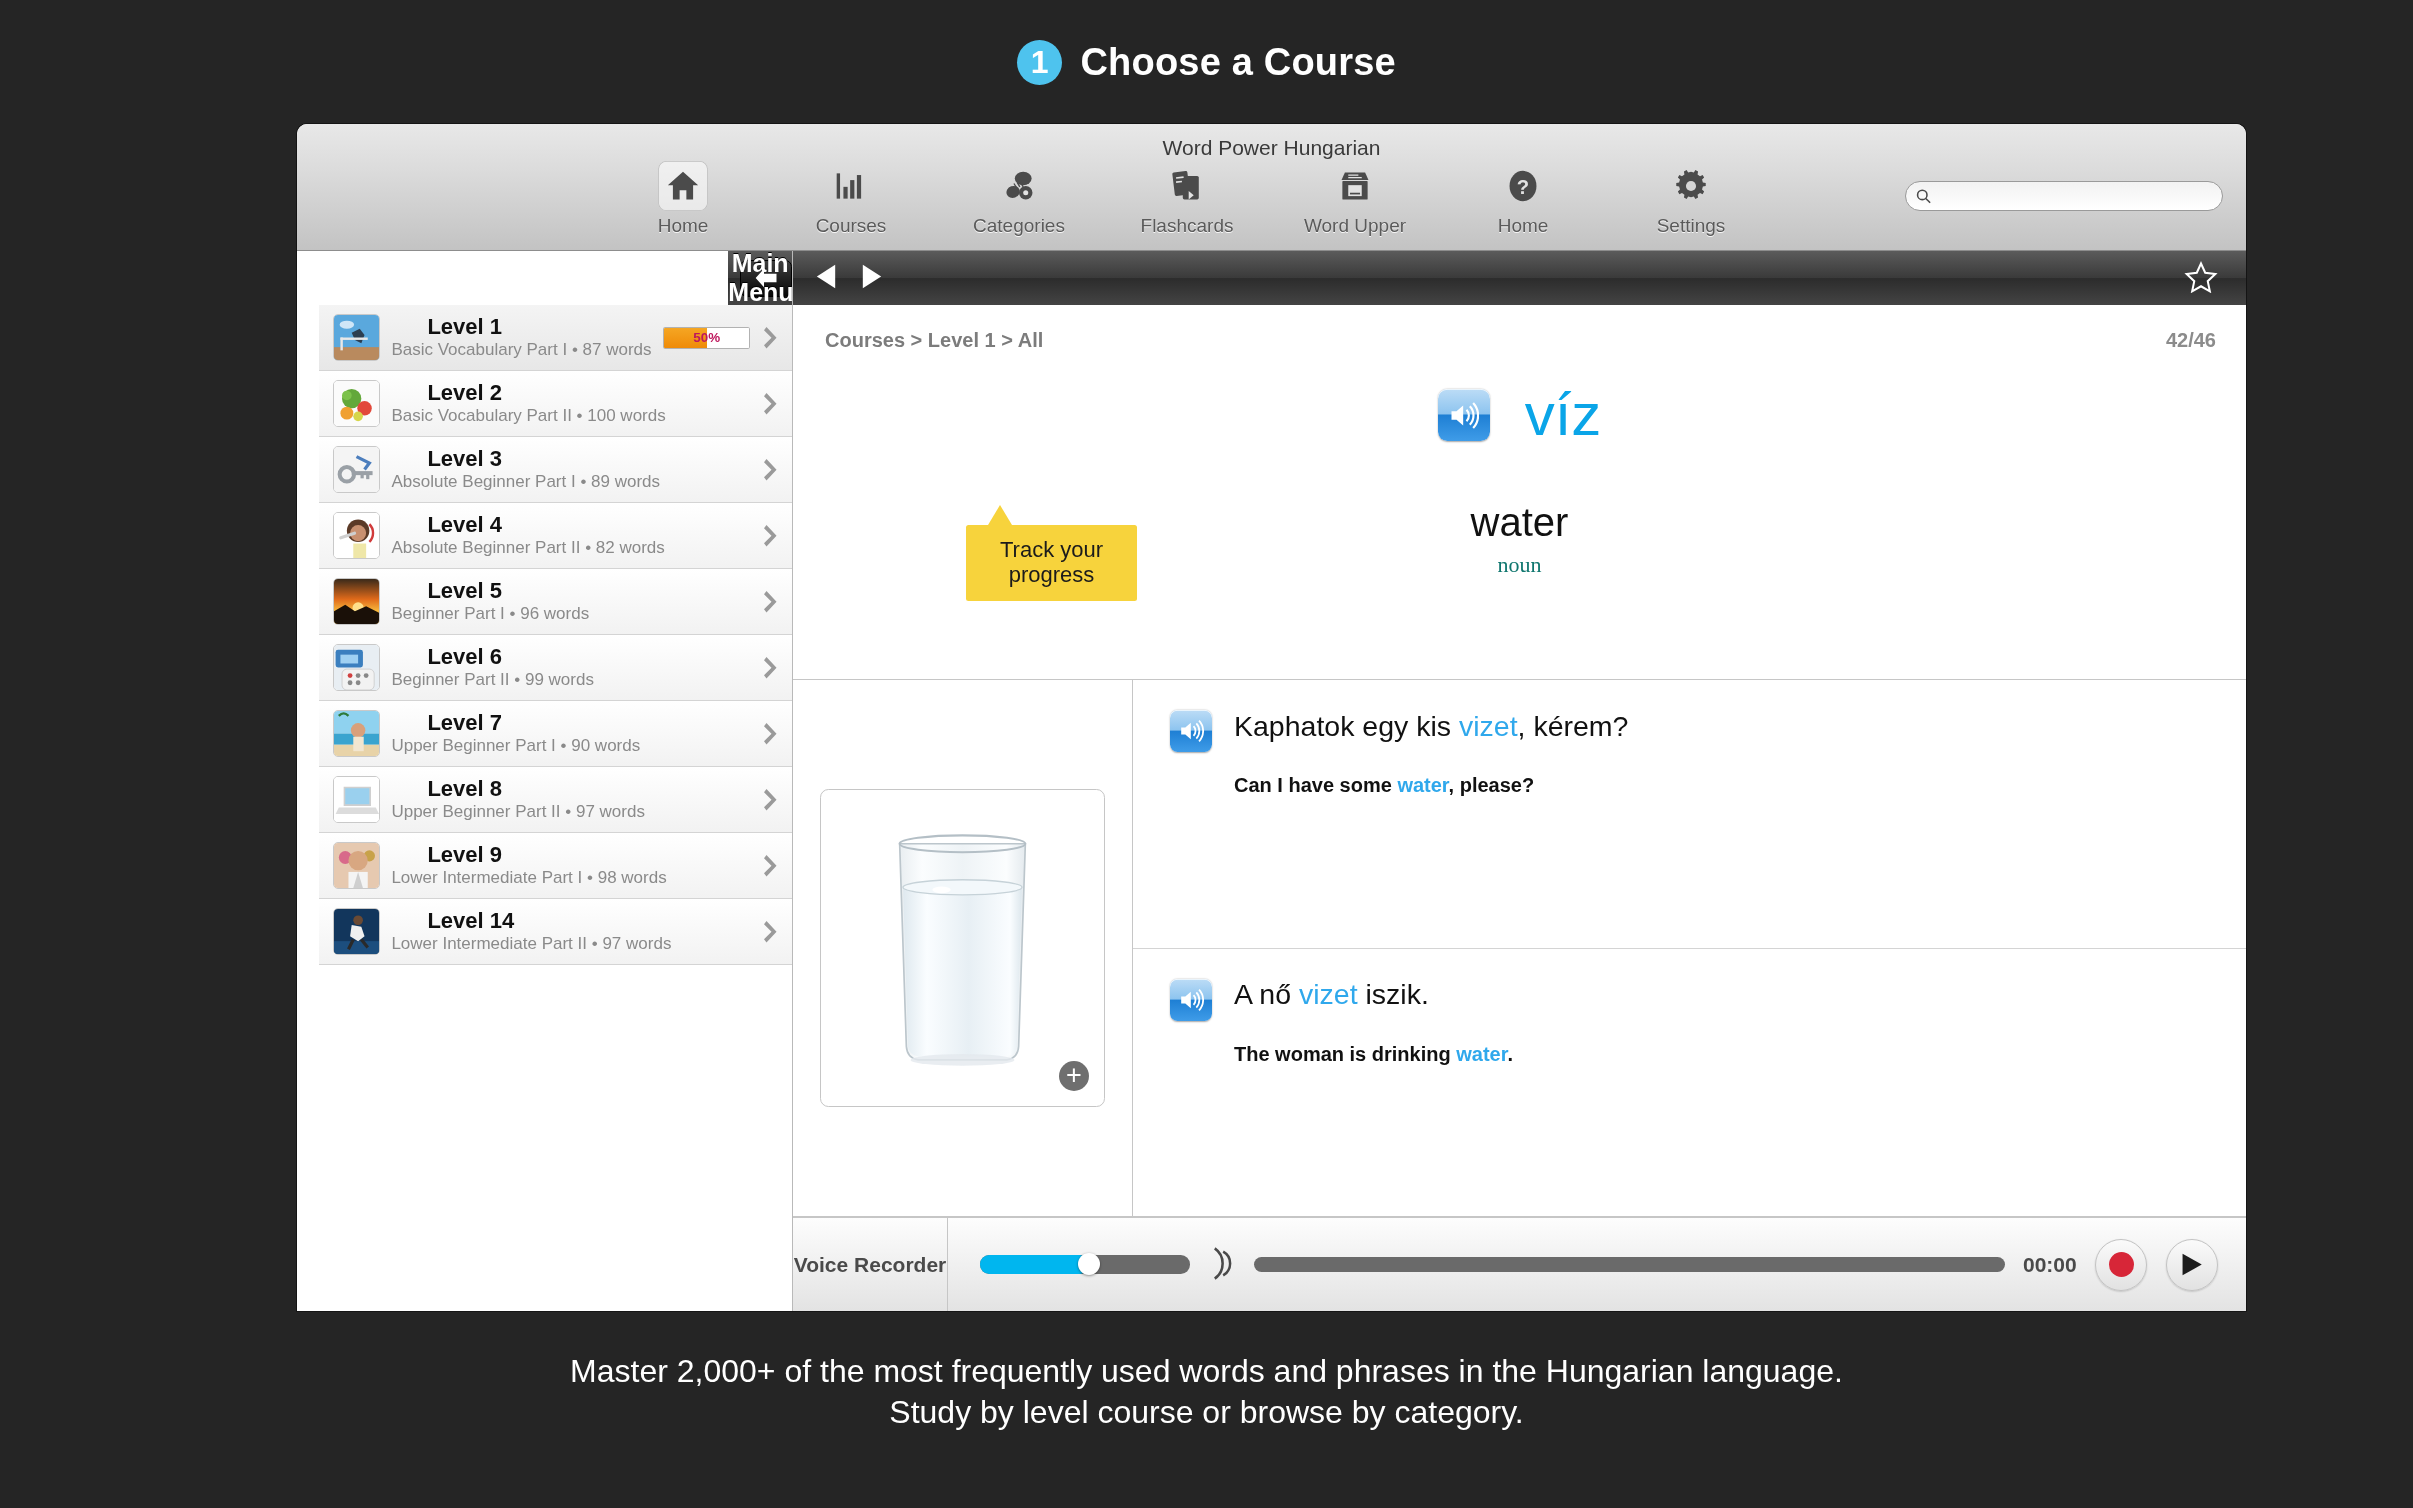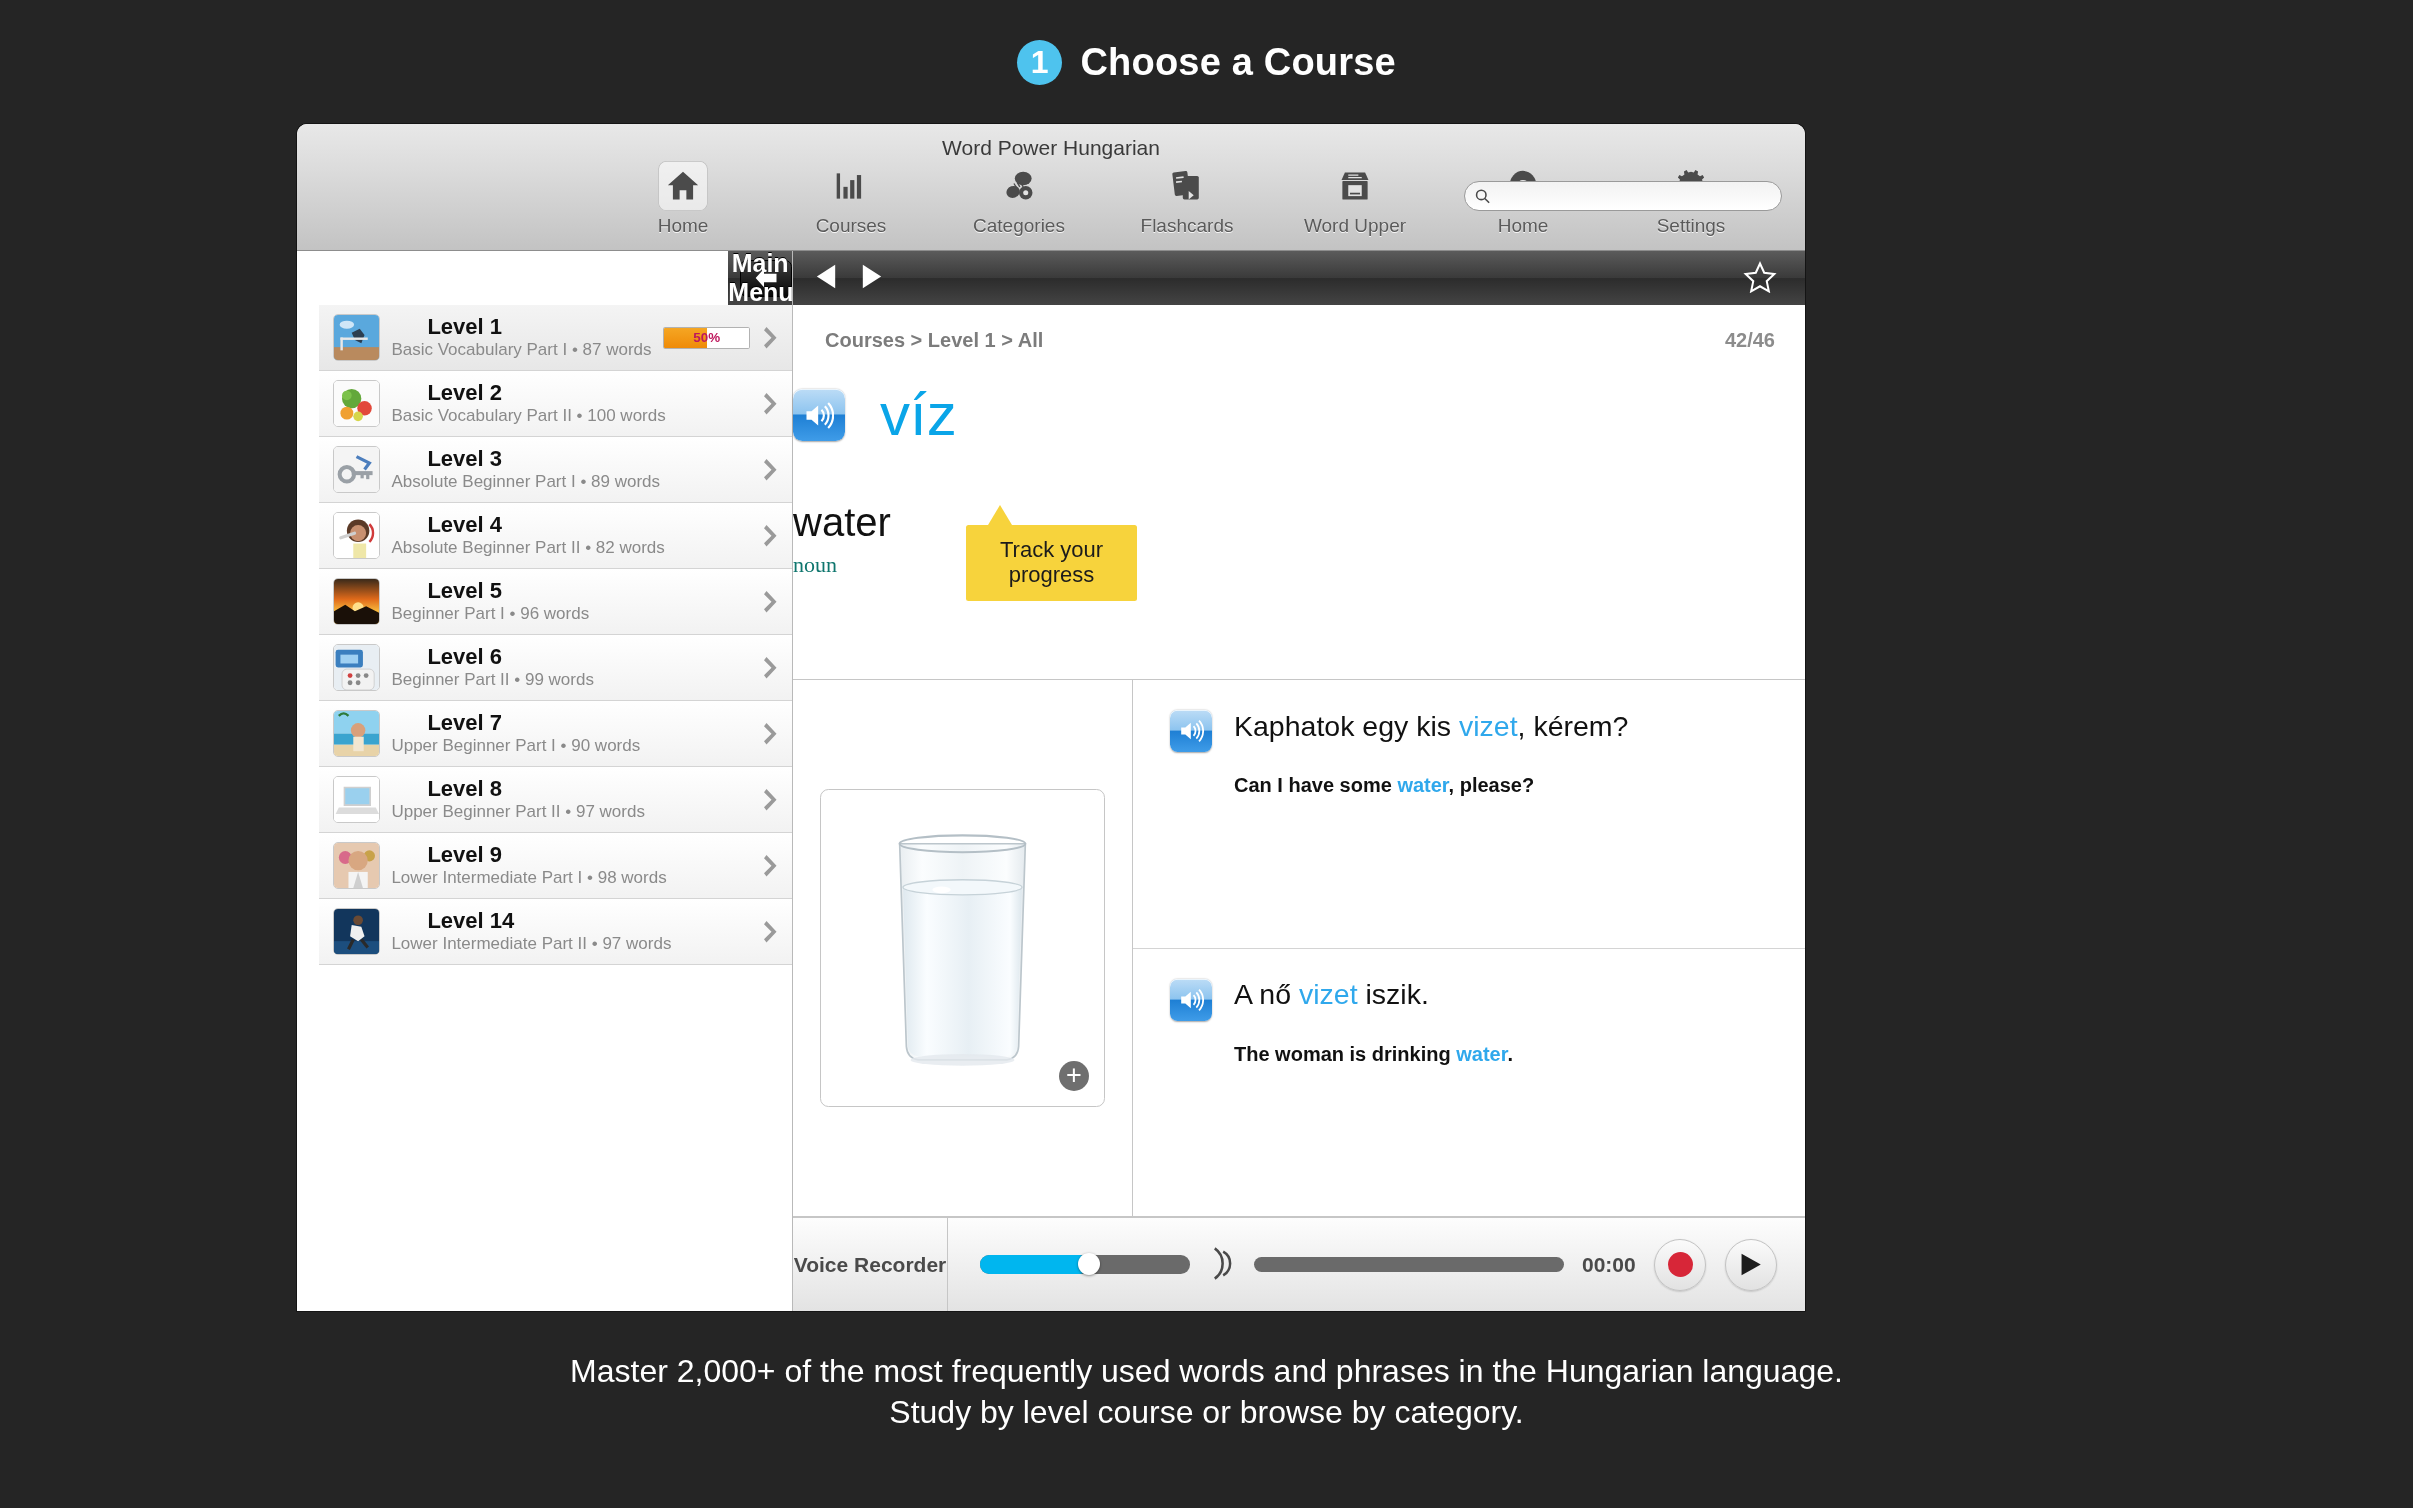--- a/index.html
+++ b/index.html
@@ -24,21 +24,21 @@
     line-height: 1;
   }
   .promo-title {
     color: #ffffff; font-size: 38px; font-weight: bold;
     letter-spacing: 0.2px;
   }
 
   
   .app-window {
     position: absolute; left: 297px; top: 124px;
-    width: 1508px; height: 1187px;
+    width: 1949px; height: 1187px;
     border-radius: 10px 10px 0 0;
     background: #ffffff;
     overflow: hidden;
     box-shadow: 0 0 0 0.8px #111;
   }
 
   
   .toolbar {
     height: 127px;
     background: linear-gradient(180deg,#e8e8e8 0%, #dcdcdc 35%, #c3c3c3 100%);
@@ -181,21 +181,21 @@
   .breadcrumb {
     position: absolute; left: 32px; top: 23.5px;
     font-size: 20px; color: #7c7c7c; font-weight: bold;
   }
   .counter {
     position: absolute; right: 30px; top: 23.5px;
     font-size: 20px; color: #8c8c8c; font-weight: bold;
   }
   .word-zone {
     position: absolute; left: 0; right: 0; top: 80px;
-    display: flex; flex-direction: column; 
+    display: flex; flex-direction: column; align-items: center;
   }
   .word-row { display: flex; align-items: center; gap: 35px; }
   .spk {
     width: 52px; height: 52px; border-radius: 9.2px;
     background: linear-gradient(180deg,#bcdcf6 0%, #8dc4ef 48%, #1e7fd4 50%, #3f9ce8 100%);
     box-shadow: inset 0 0.8px 0 rgba(255,255,255,.9), 0 0.8px 1.7px rgba(0,0,0,.35);
     display: flex; align-items: center; justify-content: center; flex: 0 0 52px;
   }
   .spk svg { fill: #fff; }
   .word-target { font-size: 60px; color: #0aa5e8; line-height: 1; }

